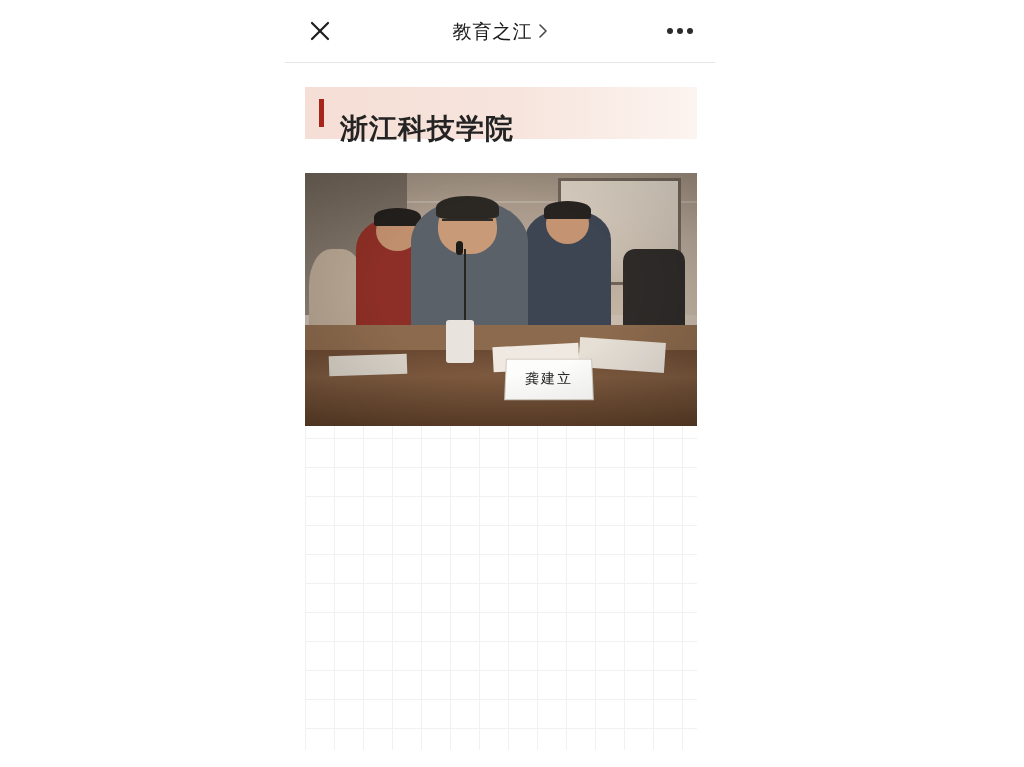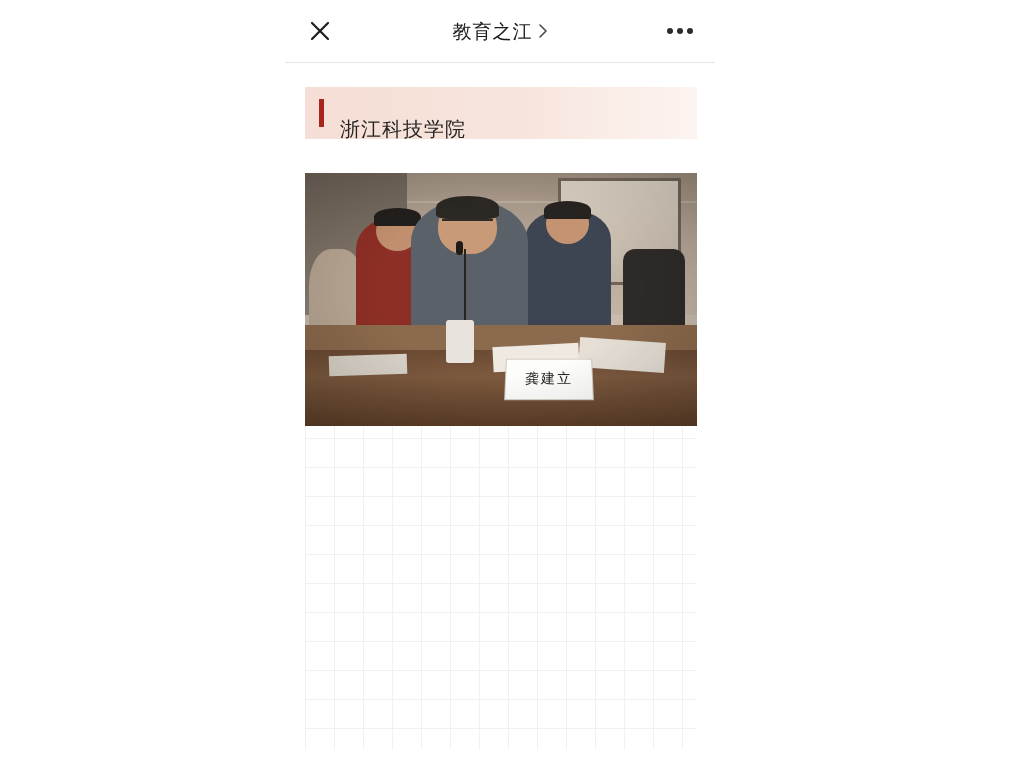--- a/index.html
+++ b/index.html
@@ -128,24 +128,24 @@
   }
   .section-title .bar {
     width: 5px;
     height: 28px;
     background: #a8251c;
     margin-left: 14px;
     margin-right: 16px;
     flex: none;
   }
   .section-title .txt {
-    font-size: 20px;
+    font-size: 28px;
     color: #232323;
     letter-spacing: 1px;
-    font-weight: 400;
+    font-weight: 700;
     margin-top: 32px;
   }
 
   .figure {
     position: relative;
     margin: 34px 18px 0 20px;
     height: 253px;
     overflow: hidden;
     background: #c9bcae;
   }

